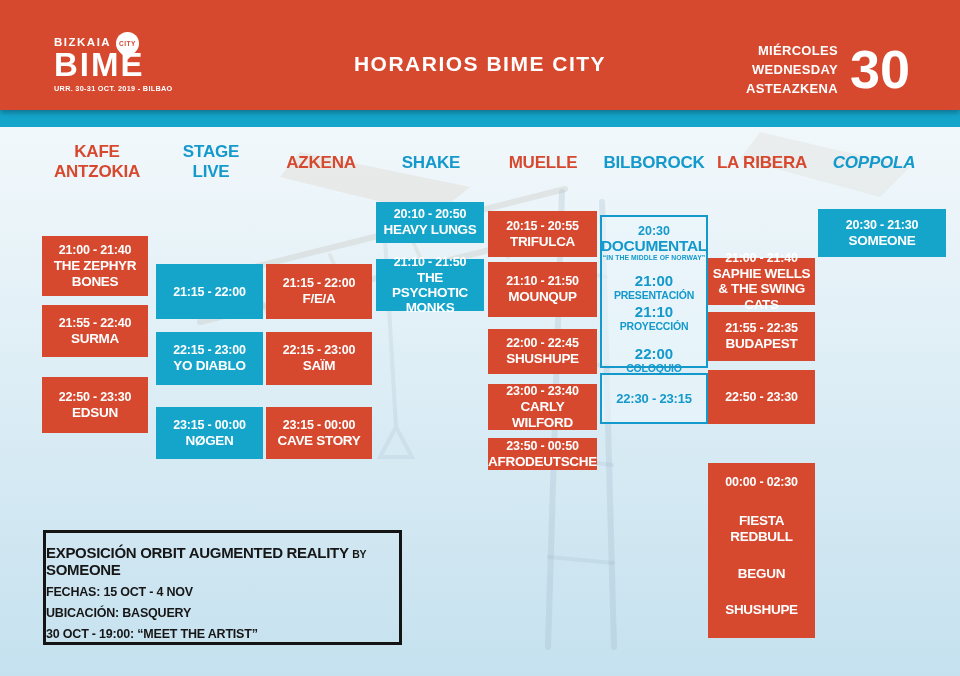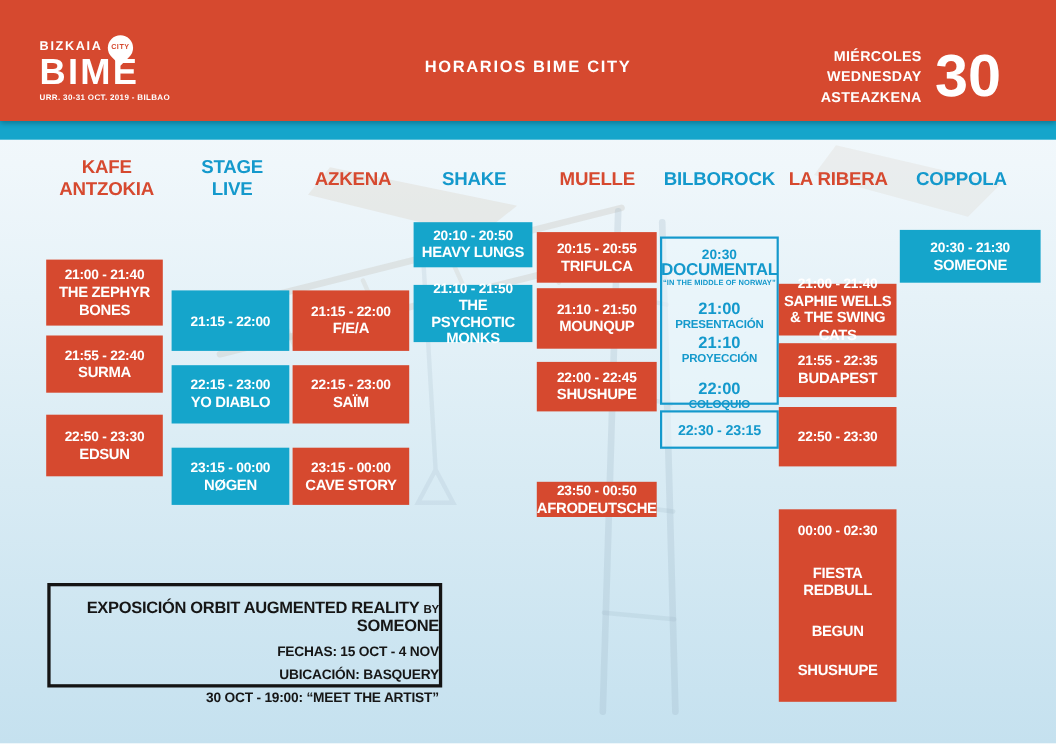--- a/index.html
+++ b/index.html
@@ -3,29 +3,29 @@
 <meta charset="utf-8">
 <style>
   html,body{margin:0;padding:0;}
   body{font-family:"Liberation Sans","DejaVu Sans",sans-serif;}
   .poster{position:relative;width:960px;height:676px;overflow:hidden;
     background:linear-gradient(180deg,#F7FBFD 0%,#F0F7FB 22%,#DCEDF5 58%,#C5E1EF 100%);}
   
   .topbar{position:absolute;left:0;top:0;width:960px;height:110px;background:var(--red);
     box-shadow:0 3px 5px rgba(0,0,0,0.28);z-index:3;color:#fff;}
   .cyanband{position:absolute;left:0;top:110px;width:960px;height:17px;background:var(--cyan-block);z-index:2;}
-  .logo{position:absolute;left:36px;top:36px;width:120px;}
+  .logo{position:absolute;left:54px;top:36px;width:120px;}
   .logo-region{font-size:11.5px;font-weight:bold;letter-spacing:1.5px;}
   .logo-pin{position:absolute;left:62px;top:-4px;width:23px;height:23px;background:#fff;
     border-radius:50% 50% 0 50%;transform:rotate(45deg);display:flex;align-items:center;justify-content:center;}
   .logo-pin span{transform:rotate(-45deg);color:var(--red);font-size:6.5px;font-weight:bold;letter-spacing:0.5px;}
   .logo-main{font-size:33px;font-weight:bold;letter-spacing:2px;line-height:0.95;margin-top:1px;}
   .logo-sub{font-size:7.3px;font-weight:bold;letter-spacing:0.3px;margin-top:4px;white-space:nowrap;}
   .title{position:absolute;left:0;right:0;top:52px;margin:0;text-align:center;
-    font-size:15px;font-weight:bold;letter-spacing:1.5px;}
+    font-size:21px;font-weight:bold;letter-spacing:1.5px;}
   .datebox{position:absolute;right:50px;top:42px;display:flex;align-items:center;gap:12px;}
   .date-words{text-align:right;font-size:13px;font-weight:bold;line-height:1.45;letter-spacing:0.3px;}
   .date-day{font-size:54px;font-weight:bold;line-height:0.85;}
   
   .watermark{position:absolute;left:0;top:127px;width:960px;height:549px;z-index:0;pointer-events:none;}
   
   .colhead{position:absolute;z-index:2;text-align:center;font-size:17px;font-weight:bold;
     letter-spacing:-0.2px;line-height:1.18;}
   .colhead.red{color:var(--red);}
   .colhead.cyan{color:var(--cyan-text);}
@@ -47,22 +47,22 @@
   .gap-before{margin-top:13px;}
   .outline-event{justify-content:center;padding:4px 2px;}
   .outline-event .etime{font-size:13px;}
   .outline-event .ename{font-size:14px;letter-spacing:-0.4px;}
   .party{justify-content:flex-start;padding-top:12px;}
   .party .pline{font-size:13.5px;font-weight:bold;letter-spacing:-0.3px;line-height:1.15;}
   .party .p1{margin-top:24px;}
   .party .p2{margin-top:22px;}
   .party .p3{margin-top:20px;}
   
-  .expo{position:absolute;left:43px;top:530px;width:359px;height:95px;z-index:2;box-sizing:border-box;
-    border:3px solid #141414;color:#161616;text-align:right;padding-top:11px;}
+  .expo{position:absolute;left:43px;top:530px;width:359px;height:115px;z-index:2;box-sizing:border-box;
+    border:3px solid #141414;color:#161616;text-align:left;padding-top:11px;}
   .expo-title{font-size:15px;font-weight:bold;letter-spacing:-0.3px;}
   .expo-by{font-size:10.5px;}
   .expo-line{font-size:12.5px;font-weight:bold;margin-top:7px;letter-spacing:-0.2px;}
 </style>
 </head>
 <body>
 
 <div class="poster">
 
   <svg class="watermark" viewBox="0 0 960 549">
@@ -100,21 +100,21 @@
   </header>
   <div class="cyanband"></div>
 
   <div class="colhead red" style="left:52px;top:142px;width:90px;">KAFE ANTZOKIA</div>
   <div class="colhead cyan" style="left:176px;top:142px;width:70px;">STAGE LIVE</div>
   <div class="colhead red" style="left:266px;top:153px;width:110px;">AZKENA</div>
   <div class="colhead cyan" style="left:376px;top:153px;width:110px;">SHAKE</div>
   <div class="colhead red" style="left:488px;top:153px;width:110px;">MUELLE</div>
   <div class="colhead cyan" style="left:596px;top:153px;width:116px;">BILBOROCK</div>
   <div class="colhead red" style="left:706px;top:153px;width:112px;">LA RIBERA</div>
-  <div class="colhead cyan" style="left:818px;top:153px;width:112px;">COPPOLA</div>
+  <div class="colhead cyan" style="left:818px;top:153px;width:112px;font-style:italic;">COPPOLA</div>
 
   <div class="block red" style="left:42px;top:236px;width:106px;height:60px;">
     <div class="etime">21:00 - 21:40</div>
     <div class="ename">THE ZEPHYR BONES</div>
   </div>
   <div class="block red" style="left:42px;top:305px;width:106px;height:52px;">
     <div class="etime">21:55 - 22:40</div>
     <div class="ename">SURMA</div>
   </div>
   <div class="block red" style="left:42px;top:377px;width:106px;height:56px;">
@@ -160,38 +160,42 @@
     <div class="etime">20:15 - 20:55</div>
     <div class="ename">TRIFULCA</div>
   </div>
   <div class="block red" style="left:488px;top:262px;width:109px;height:55px;">
     <div class="etime">21:10 - 21:50</div>
     <div class="ename">MOUNQUP</div>
   </div>
   <div class="block red" style="left:488px;top:329px;width:109px;height:45px;">
     <div class="etime">22:00 - 22:45</div>
     <div class="ename">SHUSHUPE</div>
+  </div>
+  <div class="block red" style="left:488px;top:384px;width:109px;height:46px;">
+    <div class="etime">23:00 - 23:40</div>
+    <div class="ename">CARLY WILFORD</div>
   </div>
   <div class="block red" style="left:488px;top:438px;width:109px;height:32px;">
     <div class="etime">23:50 - 00:50</div>
     <div class="ename">AFRODEUTSCHE</div>
   </div>
 
   <div class="outline-box prog" style="left:600px;top:215px;width:108px;height:153px;">
     <div class="prog-time">20:30</div>
     <div class="prog-title">DOCUMENTAL</div>
     <div class="prog-sub">“IN THE MIDDLE OF NORWAY”</div>
     <div class="prog-item-time">21:00</div>
     <div class="prog-item-title">PRESENTACIÓN</div>
     <div class="prog-item-time">21:10</div>
     <div class="prog-item-title">PROYECCIÓN</div>
     <div class="prog-item-time gap-before">22:00</div>
     <div class="prog-item-title">COLOQUIO</div>
   </div>
-  <div class="outline-box outline-event" style="left:600px;top:373px;width:108px;height:35px;">
+  <div class="outline-box outline-event" style="left:600px;top:373px;width:108px;height:51px;">
     <div class="etime">22:30 - 23:15</div>
   </div>
 
   <div class="block red" style="left:708px;top:258px;width:107px;height:47px;">
     <div class="etime">21:00 - 21:40</div>
     <div class="ename">SAPHIE WELLS &amp; THE SWING CATS</div>
   </div>
   <div class="block red" style="left:708px;top:312px;width:107px;height:49px;">
     <div class="etime">21:55 - 22:35</div>
     <div class="ename">BUDAPEST</div>

